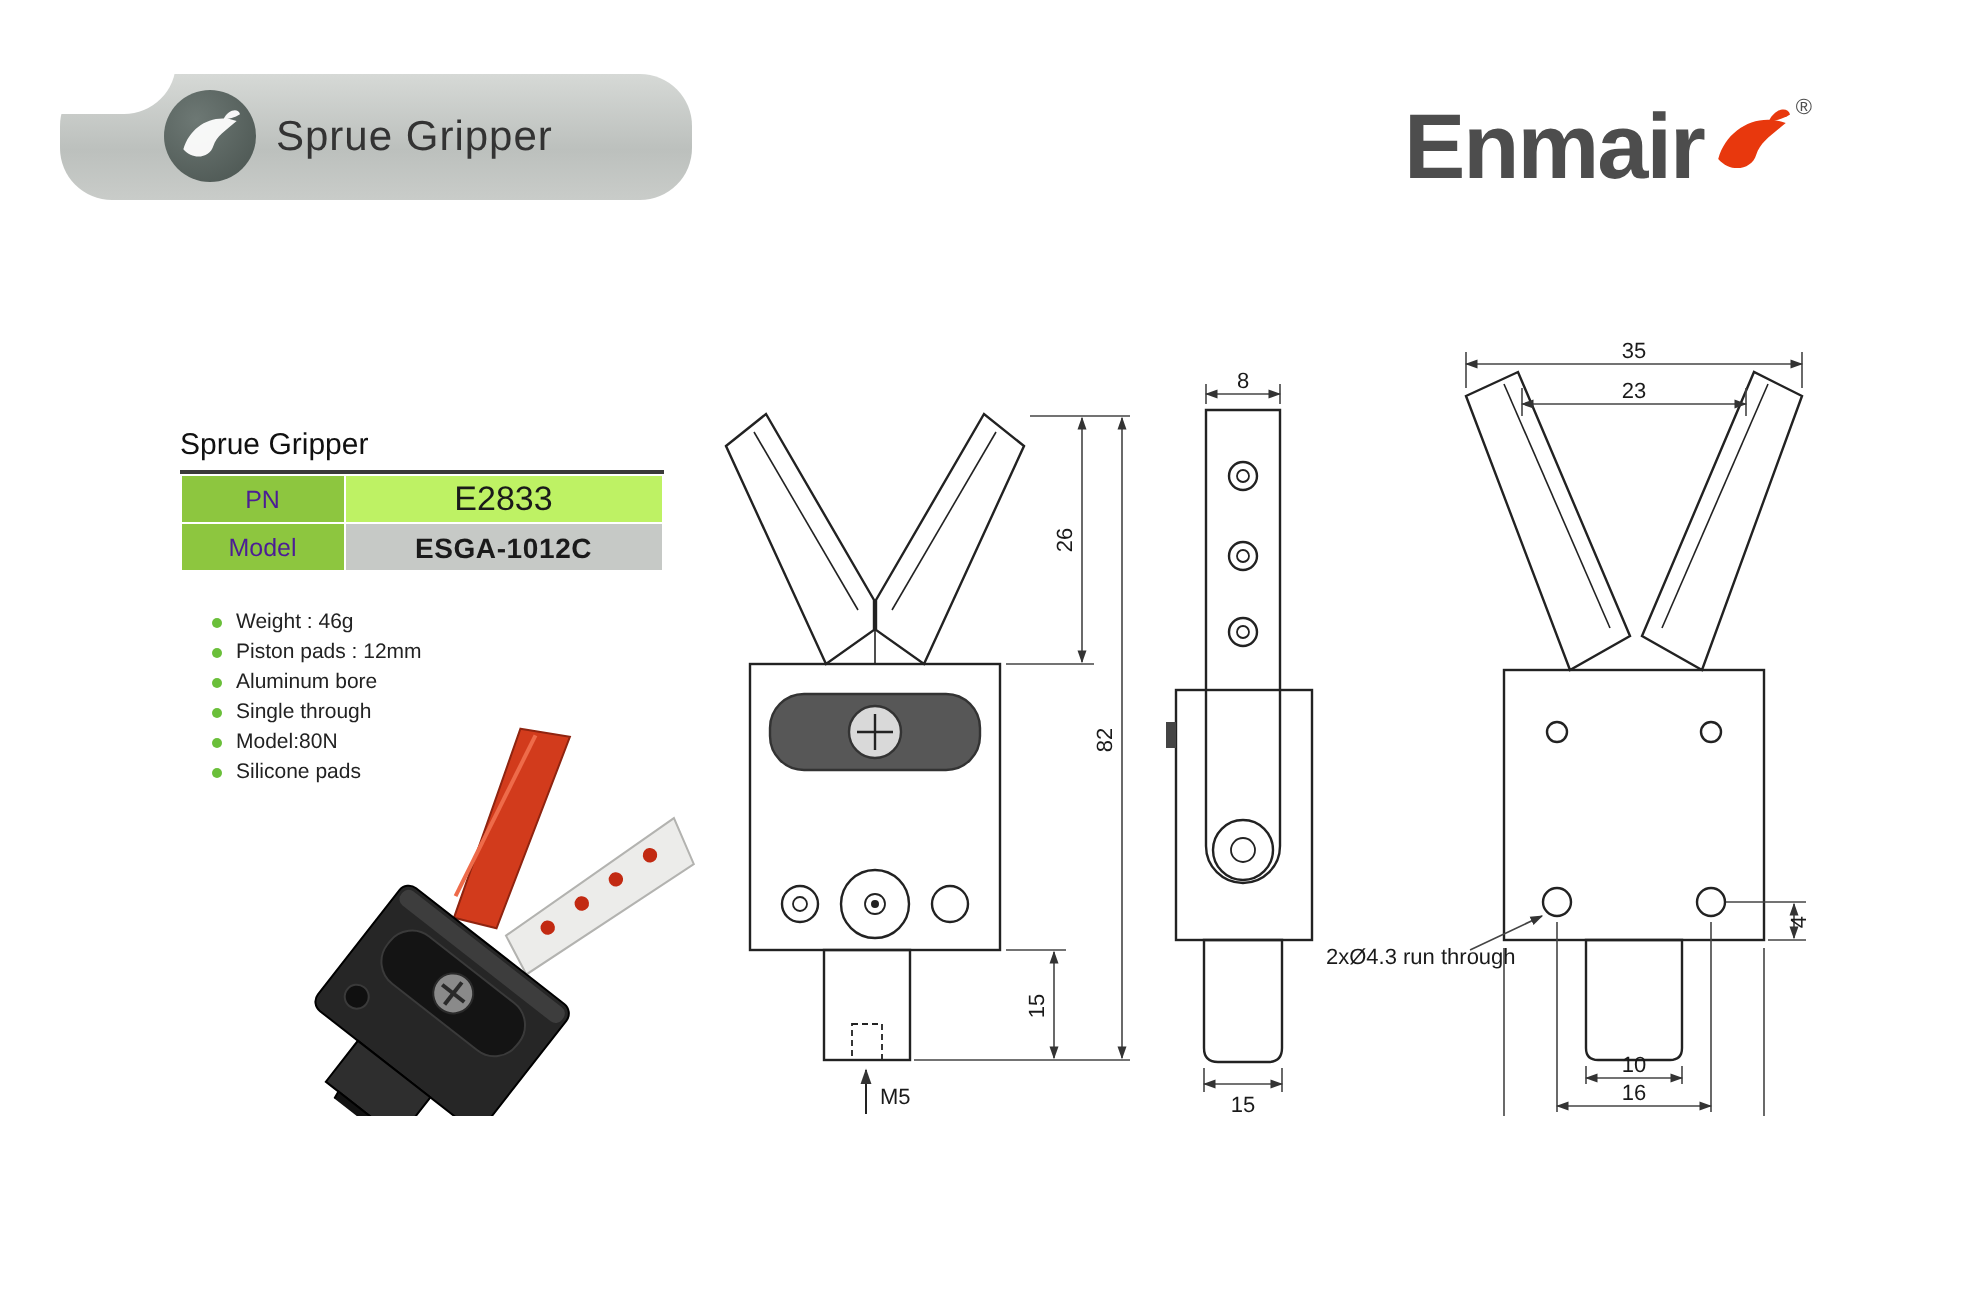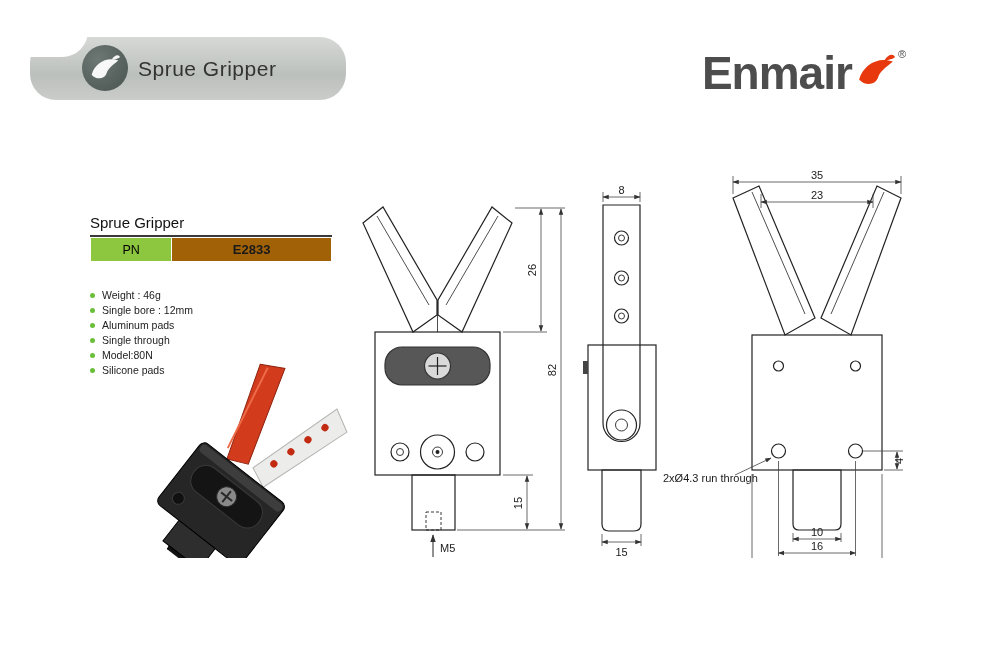--- a/index.html
+++ b/index.html
@@ -24,24 +24,24 @@
   .brand-reg{font-size:11px;color:#4d4d4d;margin-top:-2px;}
   .brand-tagline{text-align:right;font-size:19px;font-weight:bold;color:#000;
                  letter-spacing:.5px;margin-top:-4px;padding-right:14px;}
 
   
   .info{left:90px;top:214px;width:242px;}
   .info-title{font-size:15px;color:#111;margin:0 0 4px 0;font-weight:400;}
   .info-rule{height:2px;background:#3a3a3a;margin-bottom:0;}
   table.spec{border-collapse:separate;border-spacing:1.5px;width:242px;background:#fff;}
   table.spec td{height:21px;text-align:center;vertical-align:middle;}
-  td.lab{width:80px;background:#8dc63f;color:#000000;font-size:12.5px;}
-  td.val1{width:160px;background:#a16207;color:#1a1a1a;font-size:13px;font-weight:700;}
+  td.lab{width:80px;background:#8dc63f;color:#4c1d95;font-size:12.5px;}
+  td.val1{width:160px;background:#bef264;color:#1a1a1a;font-size:17px;font-weight:400;}
   td.val2{width:160px;background:#c6c9c6;color:#1a1a1a;font-size:14px;font-weight:700;letter-spacing:.3px;}
-  ul.features{left:90px;top:286px;list-style:none;margin:0;padding:0;}
+  ul.features{left:90px;top:286px;list-style:none;margin:16px;padding:0;}
   ul.features li{font-size:10.5px;color:#222;margin:3px 0;display:flex;align-items:center;}
   .dot{display:inline-block;width:5px;height:5px;border-radius:50%;background:#6abf3a;margin-right:7px;flex:none;}
 
   
   svg text{font-family:"Liberation Sans",sans-serif;font-size:11px;fill:#1a1a1a;}
   .leader-text{font-size:11px;}
 
   
   .rule-green{left:96px;top:617px;width:895px;height:2px;
               background:repeating-linear-gradient(90deg,#2fa838 0 5px,transparent 5px 9px);}
@@ -77,36 +77,40 @@
 
   <div class="abs info">
     <div class="info-title">Sprue Gripper</div>
     <div class="info-rule"></div>
     <table class="spec">
       <tbody>
           <tr>
         <td class="lab">PN</td>
         <td class="val1">E2833</td>
       </tr>
+      <tr>
+        <td class="lab">Model</td>
+        <td class="val2">ESGA-1012C</td>
+      </tr>
     </tbody>
       </table>
   </div>
 
   <ul class="abs features">
     <li>
         <span class="dot"></span>
         <span>Weight : 46g</span>
       </li>
     <li>
         <span class="dot"></span>
-        <span>Single bore : 12mm</span>
-      </li>
-    <li>
-        <span class="dot"></span>
-        <span>Aluminum pads</span>
+        <span>Piston pads : 12mm</span>
+      </li>
+    <li>
+        <span class="dot"></span>
+        <span>Aluminum bore</span>
       </li>
     <li>
         <span class="dot"></span>
         <span>Single through</span>
       </li>
     <li>
         <span class="dot"></span>
         <span>Model:80N</span>
       </li>
     <li>

